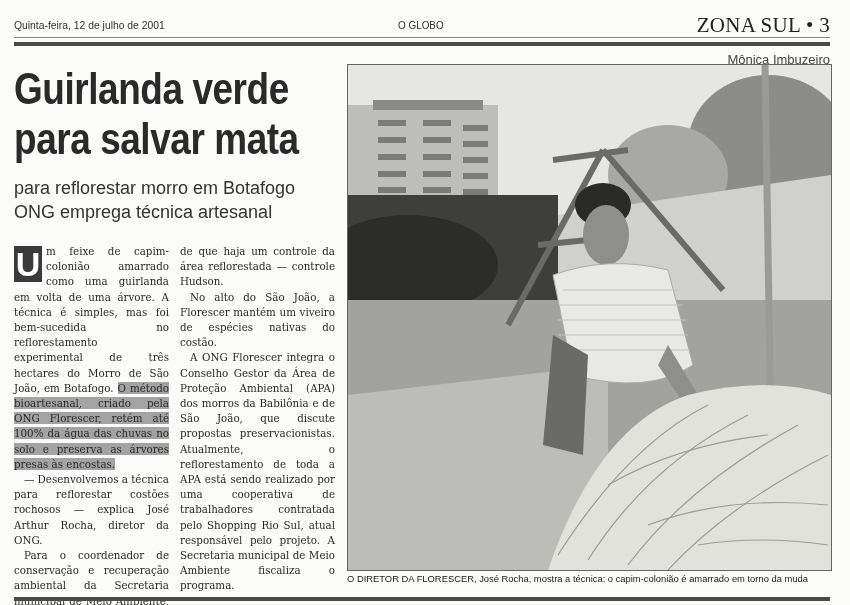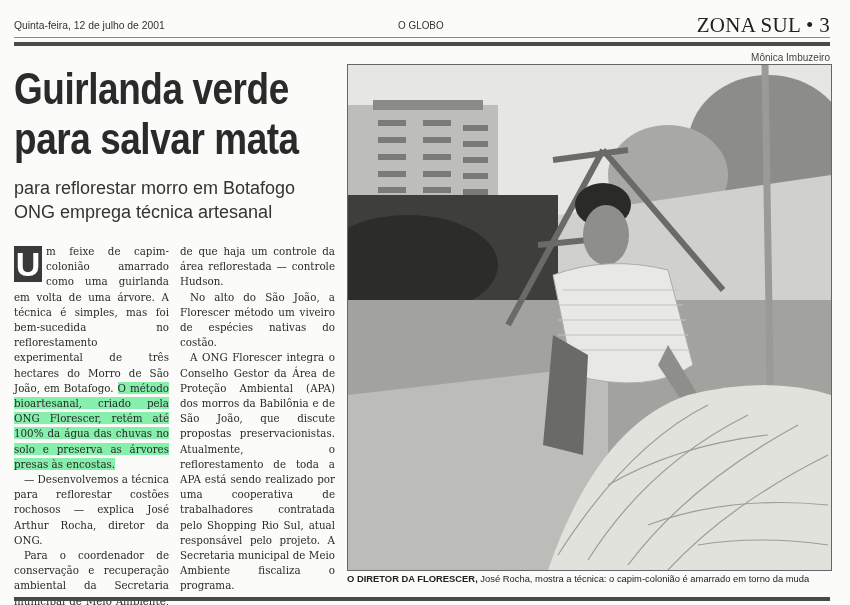--- a/index.html
+++ b/index.html
@@ -48,36 +48,36 @@
     .col1 { left: 14px; }
     .col2 { left: 180px; }
     .col p { margin: 0; text-indent: 10px; }
     .col p.noindent { text-indent: 0; }
     .dropcap {
       float: left; width: 28px; height: 36px; margin: 2px 4px 0 0;
       background: #3a3a3a; color: #fff;
       font-family: "Liberation Sans", sans-serif; font-weight: bold; font-size: 34px;
       line-height: 36px; text-align: center;
     }
-    .highlight { background: #86efac; }
+    .highlight { background: #a3a3a3; }
 
     .credit {
       position: absolute; right: 20px; top: 52px;
-      font-family: "Liberation Sans", sans-serif; font-size: 10px; color: #444;
+      font-family: "Liberation Sans", sans-serif; font-size: 13px; color: #444;
     }
     .photo {
       position: absolute; left: 347px; top: 64px; width: 483px; height: 505px;
       border: 1px solid #666; overflow: hidden; background: #d8d8d8;
     }
     .photo svg { display: block; }
     .caption {
       position: absolute; left: 347px; top: 573px; width: 490px;
       font-family: "Liberation Sans", sans-serif; font-size: 9.4px; color: #222; white-space: nowrap;
     }
-    .caption b { font-weight: bold; }
+    .caption b { font-weight: normal; }
   </style>
 </head>
 <body>
 
 <div class="header-date">Quinta-feira, 12 de julho de 2001</div>
 <div class="header-paper">O GLOBO</div>
 <div class="header-section">
   <span>ZONA SUL</span>
   <span>•</span>
   <span>3</span>
@@ -98,21 +98,21 @@
   <p class="noindent">
     <span class="dropcap">U</span><span>m feixe de capim-colonião amarrado como uma guirlanda em volta de uma árvore. A técnica é simples, mas foi bem-sucedida no reflorestamento experimental de três hectares do Morro de São João, em Botafogo. </span><span class="highlight">O método bioartesanal, criado pela ONG Florescer, retém até 100% da água das chuvas no solo e preserva as árvores presas às encostas.</span>
   </p>
   <p>— Desenvolvemos a técnica para reflorestar costões rochosos — explica José Arthur Rocha, diretor da ONG.</p>
   <p>Para o coordenador de conservação e recuperação ambiental da Secretaria municipal de Meio Ambiente, Marcelo Hudson, o método favorece a conservação do solo.</p>
 
 </div>
 
 <div class="col col2">
   <p class="noindent">de que haja um controle da área reflorestada — controle Hudson.</p>
-  <p>No alto do São João, a Florescer método um viveiro de espécies nativas do costão.</p>
+  <p>No alto do São João, a Florescer mantém um viveiro de espécies nativas do costão.</p>
   <p><span>A ONG Florescer integra o Conselho Gestor da Área de Proteção Ambiental (APA) dos morros da Babilônia e de São João, que discute propostas preservacionistas. Atualmente, o reflorestamento de toda a APA está sendo realizado por uma cooperativa de trabalhadores contratada pelo Shopping Rio Sul, atual responsável pelo projeto. A Secretaria municipal de Meio Ambiente fiscaliza o programa.</span></p>
 </div>
 
 <div class="credit">Mônica Imbuzeiro</div>
 <div class="photo">
   <svg width="483" height="505" viewBox="0 0 483 505">
 
     <rect x="0" y="0" width="483" height="505" fill="#e6e6e4"></rect>
 
     <rect x="0" y="40" width="150" height="100" fill="#bdbdbb"></rect>

